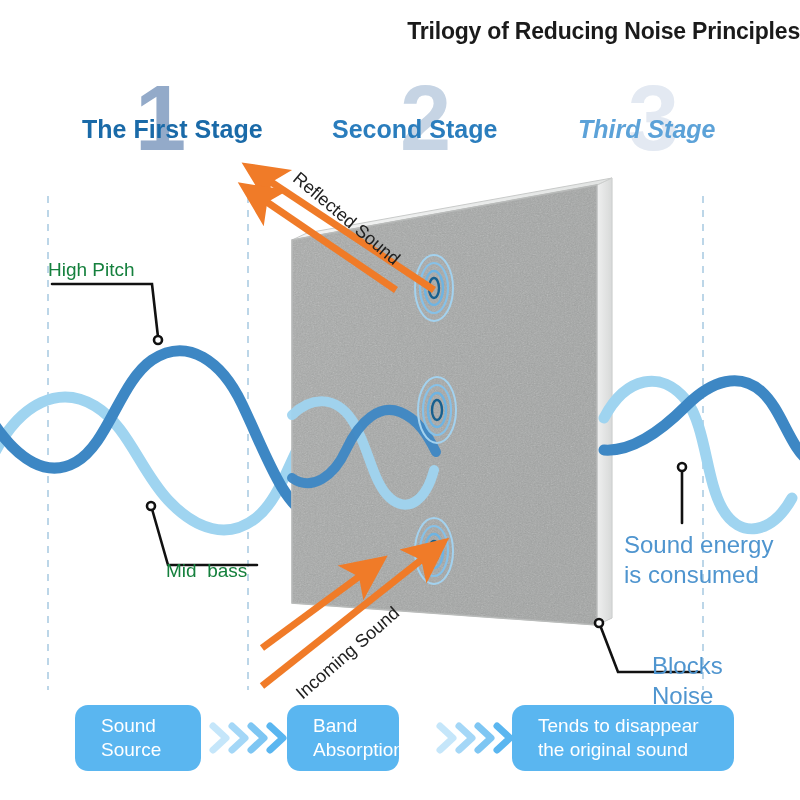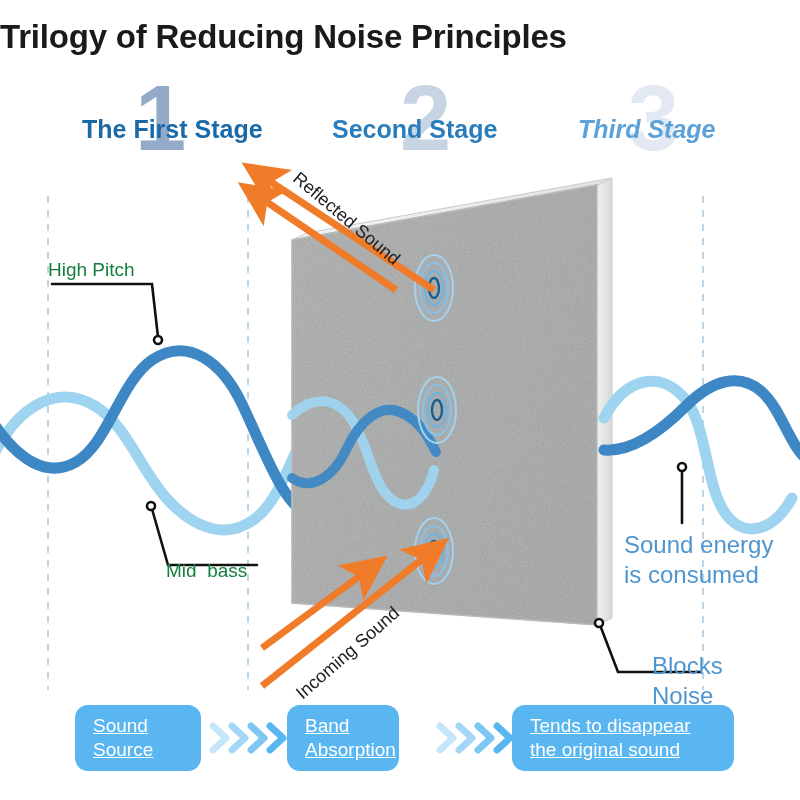--- a/index.html
+++ b/index.html
@@ -12,22 +12,22 @@
     width:800px;height:800px;
     background:#ffffff;
     overflow:hidden;
   }
   #art{position:absolute;left:0;top:0;width:800px;height:800px;}
 
   
   .txt{position:absolute;white-space:pre;}
 
   .title{
-    left:0;top:18px;width:800px;text-align:left;
-    font-size:33px;font-weight:bold;color:#1a1a1a;
+    left:0;top:18px;width:800px;text-align:right;
+    font-size:23px;font-weight:bold;color:#1a1a1a;
     letter-spacing:-0.2px;
   }
 
   .bignum{
     font-size:92px;font-weight:bold;line-height:1;
     letter-spacing:-2px;
   }
   .num1{left:135px;top:72px;color:#93aac9;}
   .num2{left:400px;top:72px;color:#c6d4e4;}
   .num3{left:628px;top:72px;color:#e3e9f2;}
@@ -46,23 +46,22 @@
   .bn{left:652px;top:651px;}
 
   .flowbox{
     position:absolute;
     background:#5ab6f0;
     border-radius:13px;
     color:#ffffff;
     font-size:19px;
     line-height:1.28;
     display:flex;align-items:center;
-    padding:0 18px;
+    padding:0 26px;
     box-sizing:border-box;
-    text-decoration:underline;
   }
   .fb1{left:75px;top:705px;width:126px;height:66px;}
   .fb2{left:287px;top:705px;width:112px;height:66px;}
   .fb3{left:512px;top:705px;width:222px;height:66px;}
 
   .arrowlabel{
     position:absolute;font-size:18px;color:#202020;
     transform-origin:0 0;white-space:nowrap;
   }
   .al-ref{left:302px;top:168px;transform:rotate(40deg);}

